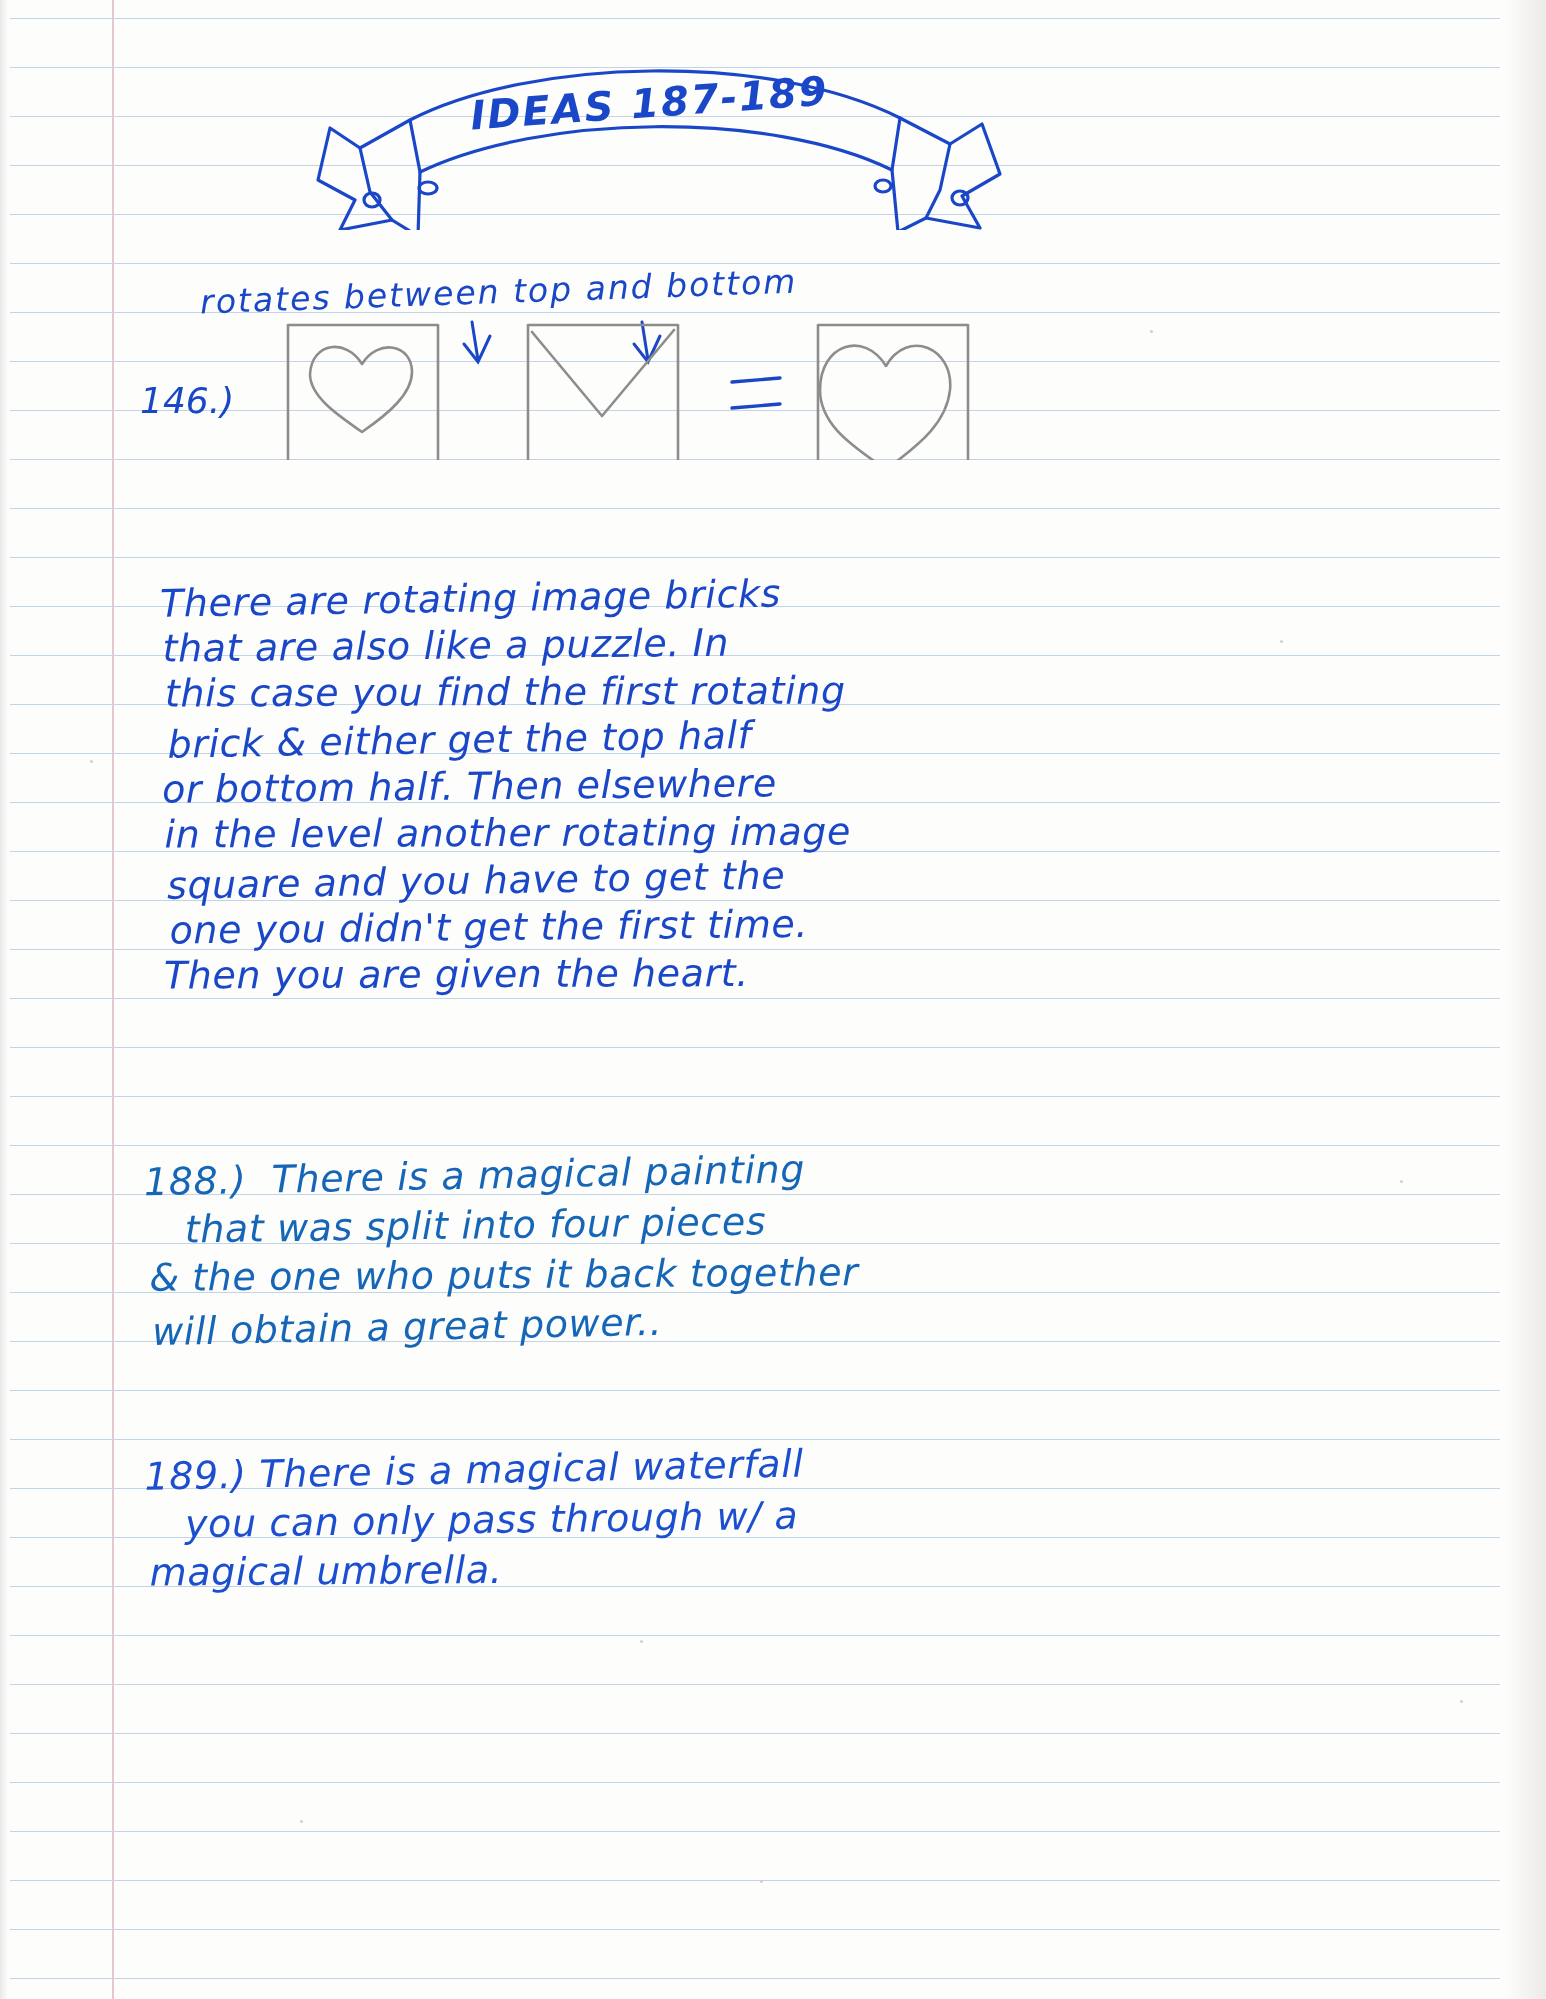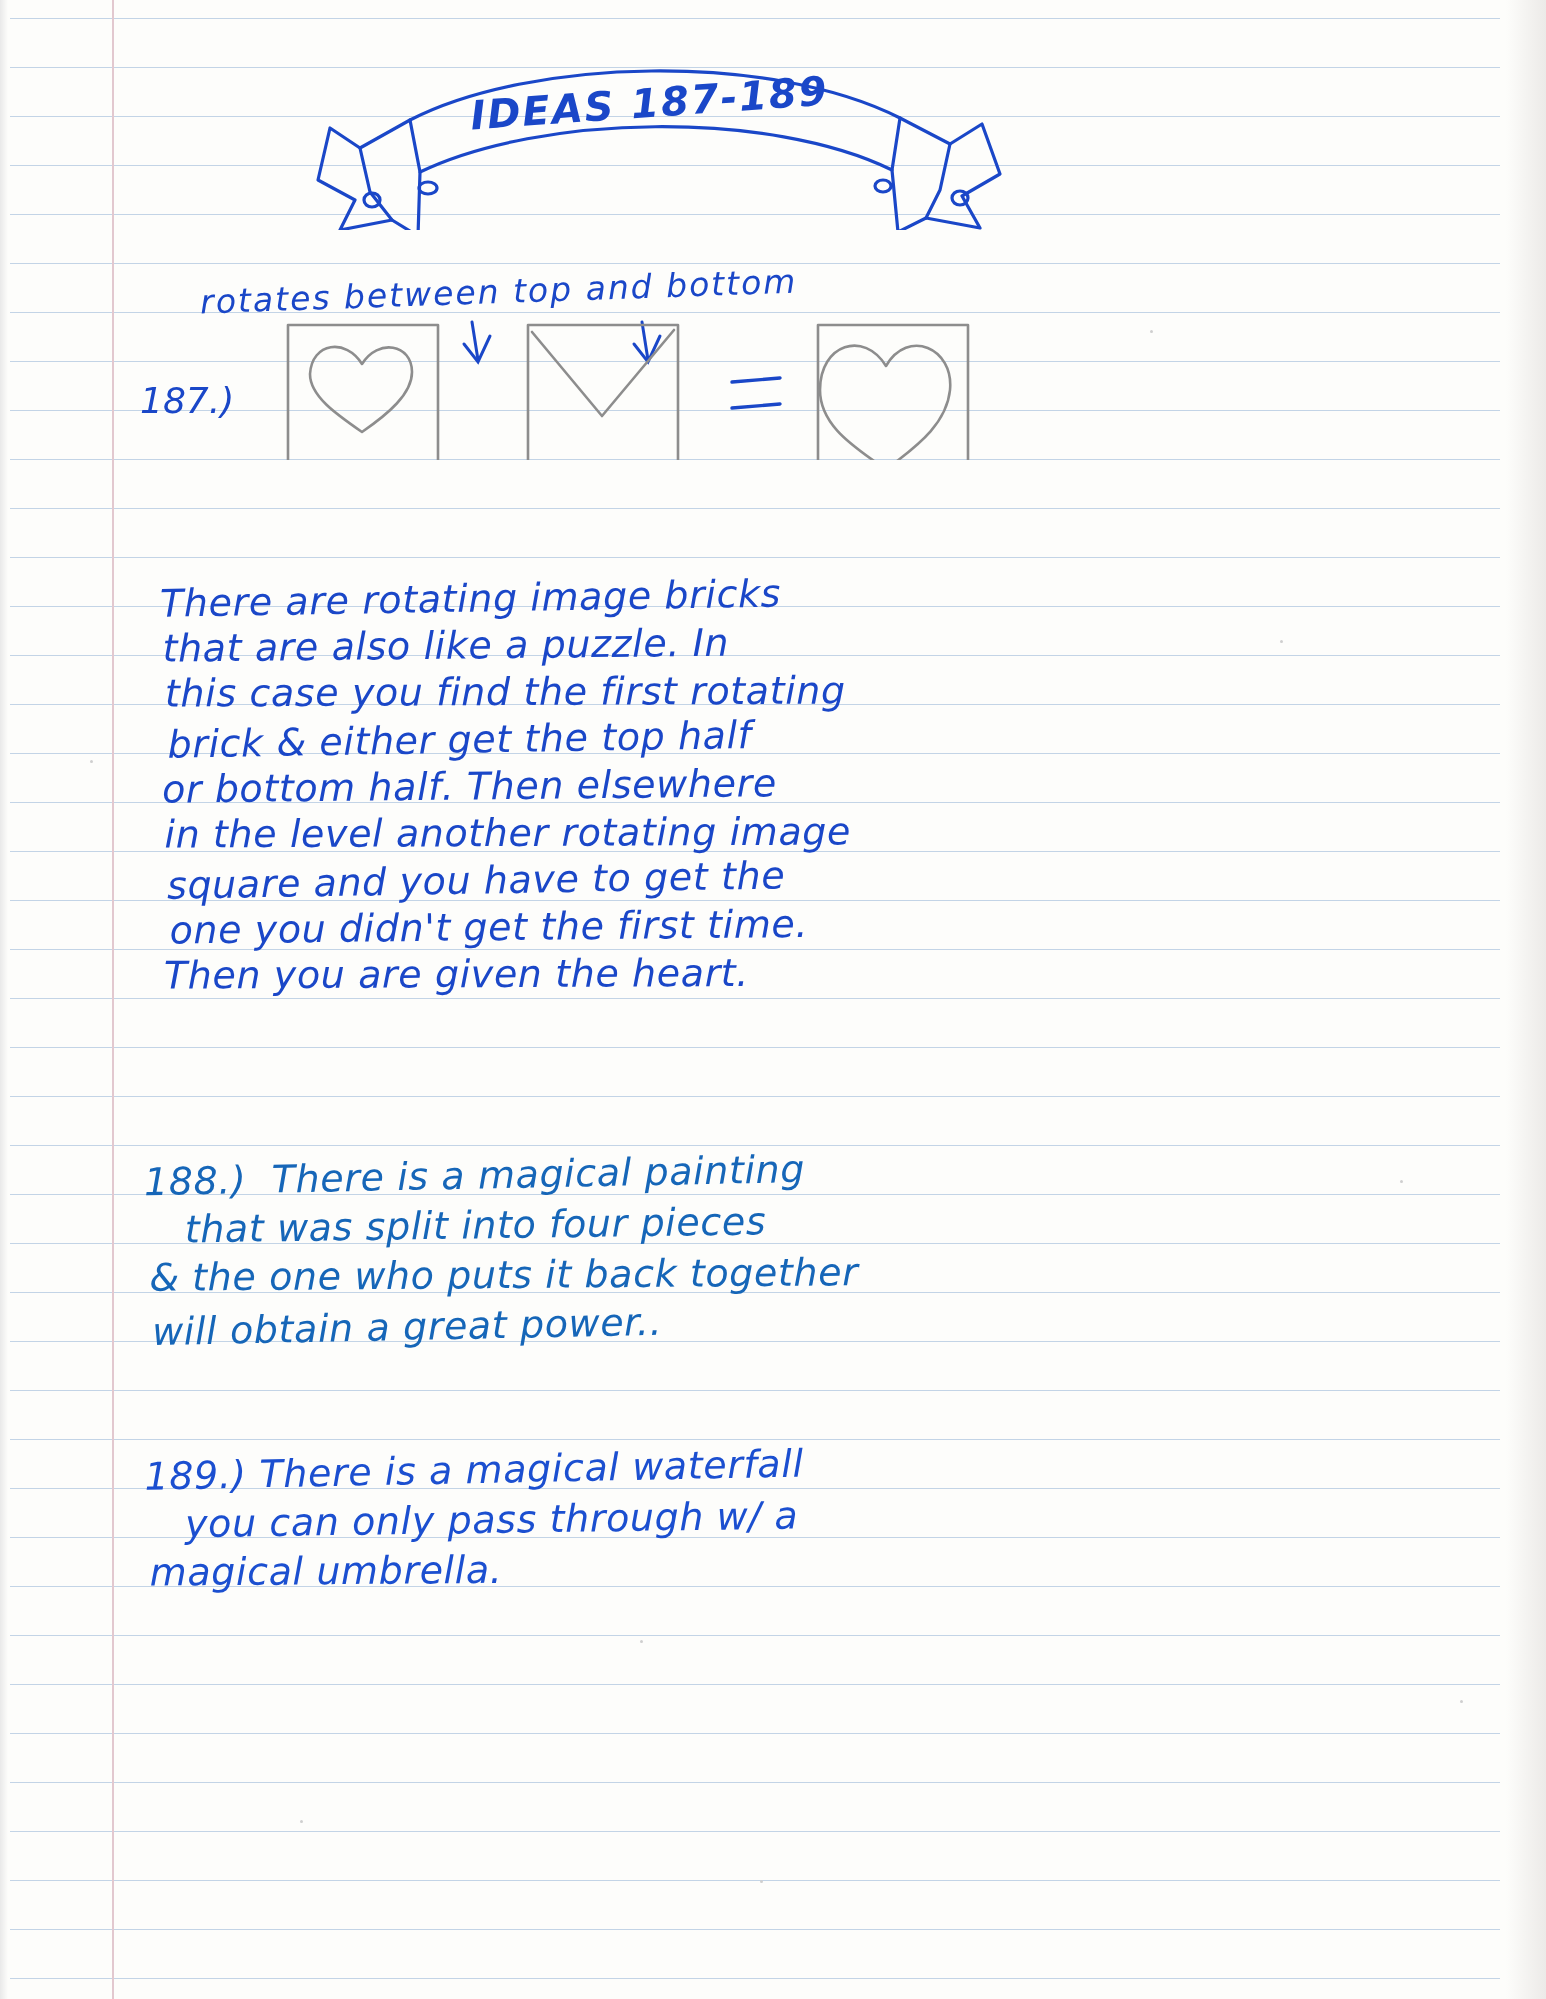--- a/index.html
+++ b/index.html
@@ -191,21 +191,21 @@
       <ellipse cx="128" cy="148" rx="9" ry="6"></ellipse>
       <ellipse cx="583" cy="146" rx="8" ry="6"></ellipse>
       <ellipse cx="72" cy="160" rx="8" ry="7"></ellipse>
       <ellipse cx="660" cy="158" rx="8" ry="7"></ellipse>
     </g>
   </svg>
   <div id="banner-text" class="hand">IDEAS 187-189</div>
 
   <div id="rotates-label" class="hand">rotates between top and bottom</div>
 
-  <div id="idx-187" class="hand">187.)</div>
+  <div id="idx-187" class="hand">146.)</div>
 
   <svg style="position:absolute;left:450px;top:320px;width:60px;height:50px" viewBox="0 0 60 50">
     <g stroke="#1a47c8" stroke-width="3" fill="none" stroke-linecap="round">
       <path d="M22 2 L28 40"></path>
         <path d="M14 24 L28 42 L40 16"></path>
     </g>
   </svg>
   <svg style="position:absolute;left:620px;top:320px;width:60px;height:50px" viewBox="0 0 60 50">
     <g stroke="#1a47c8" stroke-width="3" fill="none" stroke-linecap="round">
       <path d="M22 2 L28 40"></path>

